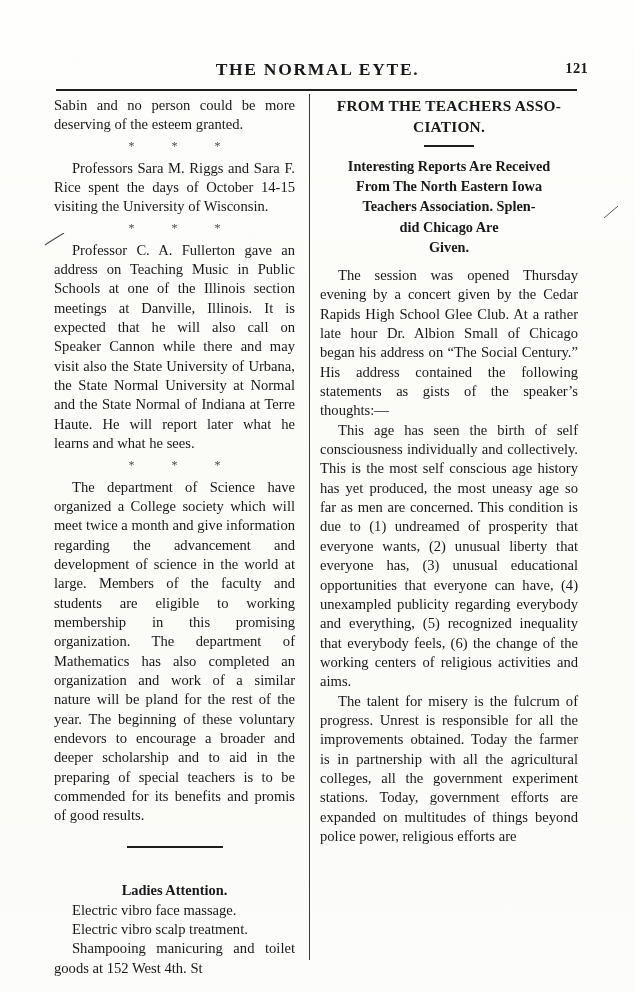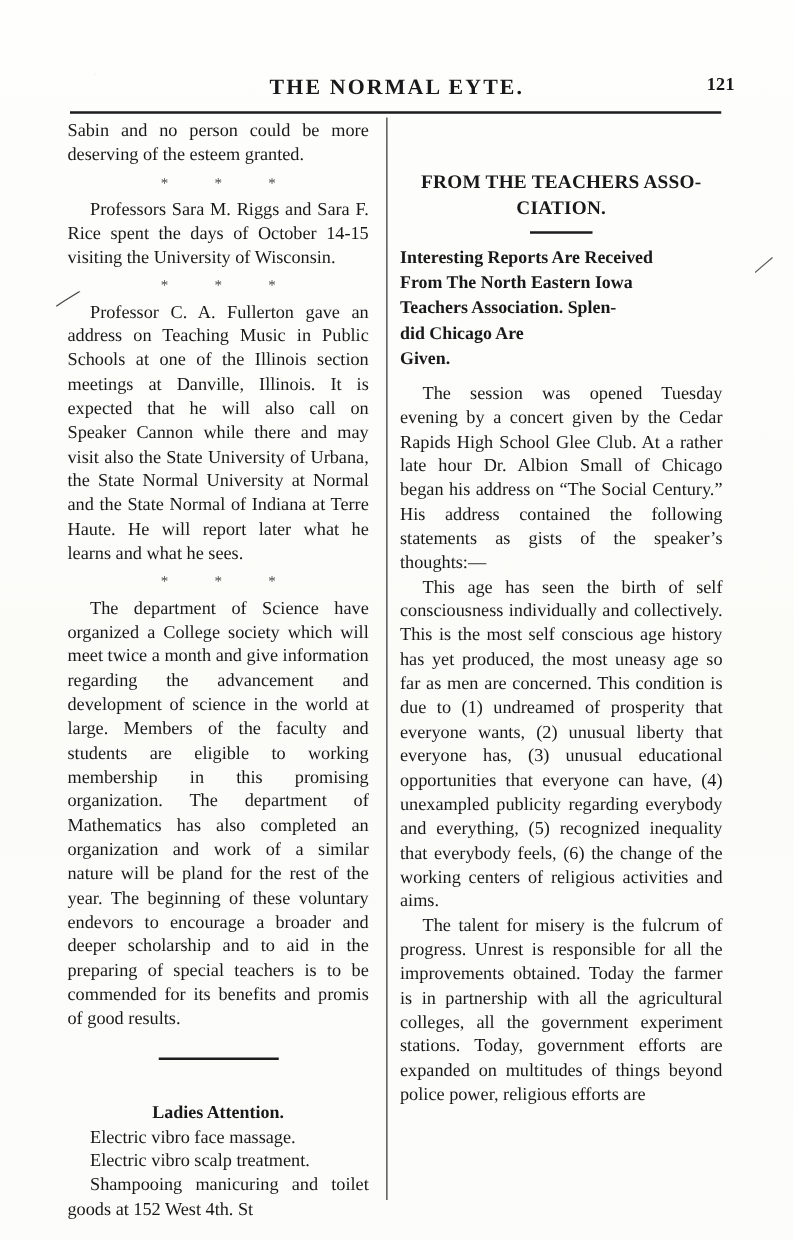--- a/index.html
+++ b/index.html
@@ -77,21 +77,21 @@
   .column {
     position: absolute;
     top: 96px;
     font-size: 14.6px;
     line-height: 19.35px;
     text-align: justify;
     text-justify: inter-word;
     hyphens: none;
   }
   .col-left  { left: 54px;  width: 241px; }
-  .col-right { left: 320px; width: 258px; margin-top: 40px; }
+  .col-right { left: 320px; width: 258px; }
 
   .column p {
     margin: 0;
     text-indent: 18px;
   }
   .column p.flush { text-indent: 0; }
 
   
   .stars {
     text-align: center;
@@ -113,20 +113,21 @@
   .rule-headline { width: 50px; margin: 8px auto 9px auto; height: 2px; }
 
   .headline {
     text-align: center;
     font-weight: bold;
     font-size: 15.4px;
     line-height: 20.5px;
     letter-spacing: 0.2px;
   }
   .subhead {
+    text-align: center;
     font-weight: bold;
     font-size: 14.3px;
     line-height: 20.2px;
   }
   .subhead div { white-space: nowrap; }
 
   .ad-title {
     text-align: center;
     font-weight: bold;
     font-size: 14.4px;
@@ -225,18 +226,18 @@
     <div class="subhead">
       <div>Interesting Reports Are  Received</div>
       <div>From The North Eastern Iowa</div>
       <div>Teachers Association. Splen-</div>
       <div>did    Chicago    Are</div>
       <div>Given.</div>
     </div>
 
     <div style="height:9px"></div>
 
-    <p>The session was opened Tuesday evening by a concert given by the Cedar Rapids High School Glee Club. At a rather late hour Dr. Albion Small of Chicago began his address on “The Social Century.” His address contained the following statements as gists of the speaker’s thoughts:—</p>
+    <p>The session was opened Thursday evening by a concert given by the Cedar Rapids High School Glee Club. At a rather late hour Dr. Albion Small of Chicago began his address on “The Social Century.” His address contained the following statements as gists of the speaker’s thoughts:—</p>
     <p>This age has seen the birth of self consciousness individually and collectively. This is the most self conscious age history has yet produced, the most uneasy age so far as men are concerned. This condition is due to (1) undreamed of prosperity that everyone wants, (2) unusual liberty that everyone has, (3) unusual educational opportunities that everyone can have, (4) unexampled publicity regarding everybody and everything, (5) recognized inequality that everybody feels, (6) the change of the working centers of religious activities and aims.</p>
     <p>The talent for misery is the fulcrum of progress. Unrest is responsible for all the improvements obtained. Today the farmer is in partnership with all the agricultural colleges, all the government experiment stations. Today, government efforts are expanded on multitudes of things beyond police power, religious efforts are</p>
   </div>
 
 </div>
 
 </body></html>

